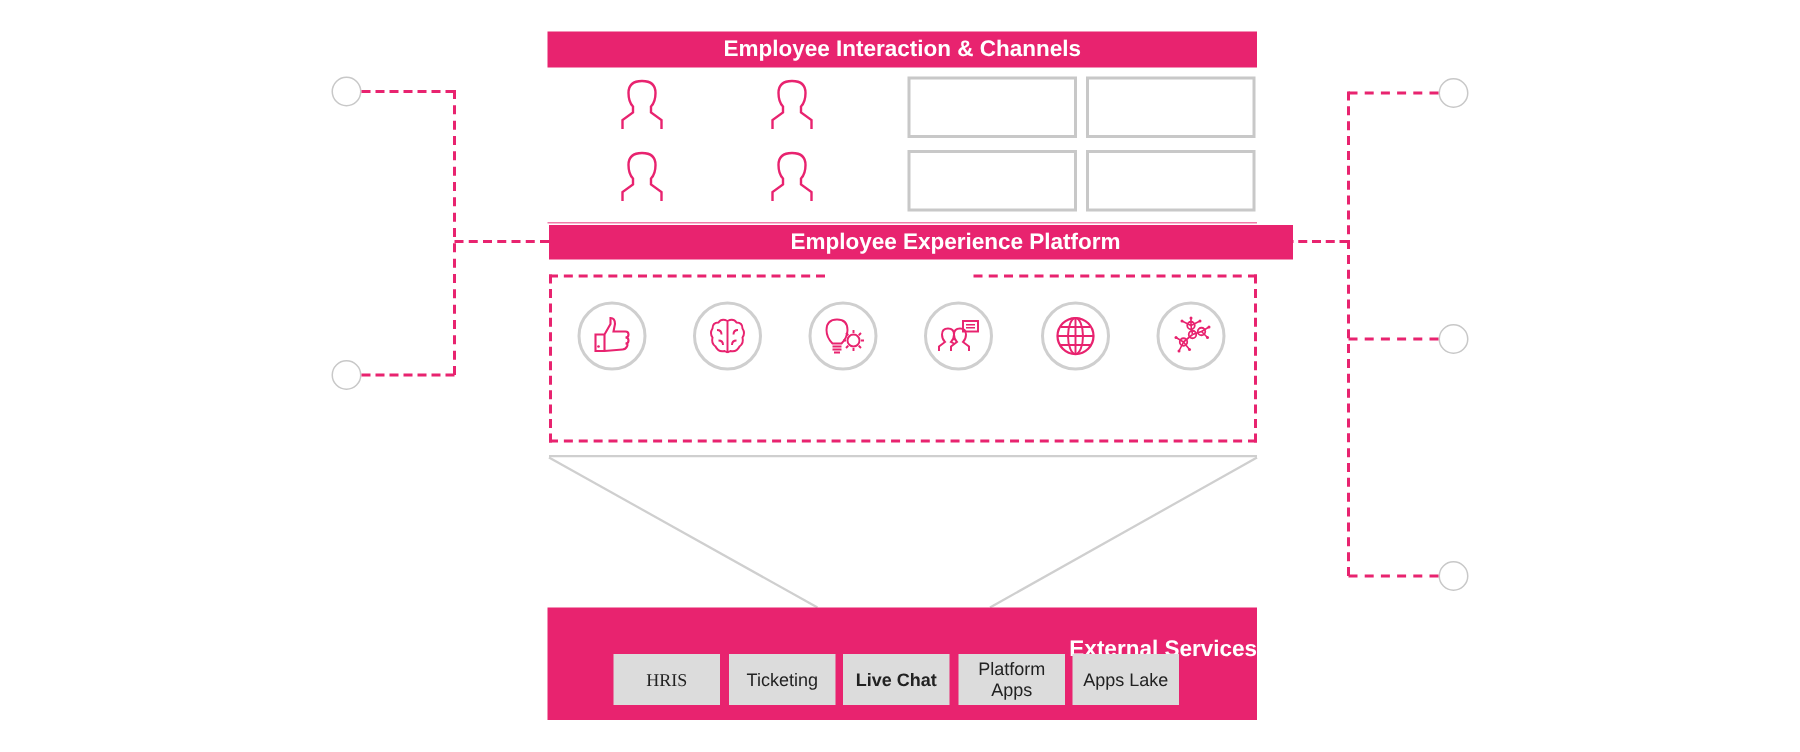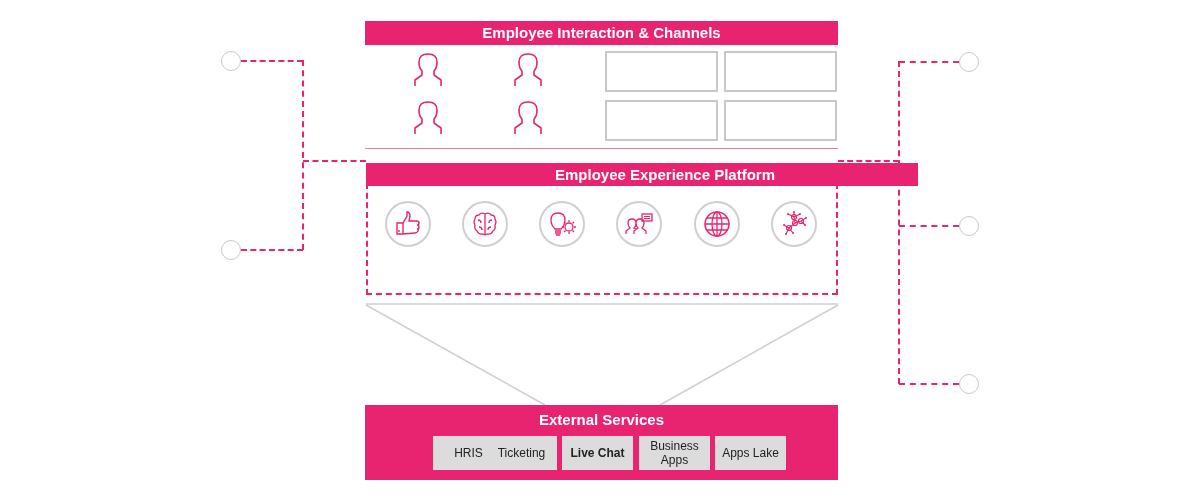--- a/index.html
+++ b/index.html
@@ -60,21 +60,21 @@
   <path d="M4 34 L4 28 L11 23 L11 19 Q8 16 8 10 Q8 2 17 2 Q26 2 26 10 Q26 16 23 19 L23 23 L30 28 L30 34" fill="none" stroke="#E8236F" stroke-width="1.6"></path>
 </svg>
 
 <div class="channel-box" style="left:605px; top:51px;"></div>
 <div class="channel-box" style="left:724px; top:51px;"></div>
 <div class="channel-box" style="left:605px; top:100px;"></div>
 <div class="channel-box" style="left:724px; top:100px;"></div>
 
 <div class="abs" style="left:365px; top:148px; width:473px; height:1px; background:#E8236F; opacity:0.6;"></div>
 
-<div class="bar" style="left:366px; top:163px; width:552px; height:23px; line-height:23px;padding-left:46px;">
+<div class="bar" style="left:366px; top:150px; width:496px; height:23px; line-height:23px;padding-left:46px;">
   <span class="bar-title">Employee Experience Platform</span>
 </div>
 
 <div class="dashed-box"></div>
 <div class="dash-top" style="left:366px; top:183px; width:184px;"></div>
 <div class="dash-top" style="left:649px; top:183px; width:189px;"></div>
 
 <div class="cap-circle" style="left:385px; top:201px;">
   <svg width="28" height="28" viewBox="0 0 28 28">
     <path d="M3 24 L3 13 L9 13 L13 6 L13 2 Q16 2 16 6 L15 11 L23 11 Q25 11 25 13 Q25 15 23 15 Q25 15 25 17 Q25 19 23 19 Q25 19 24 21 Q23 23 21 23 L9 24 Z M9 13 L9 24" fill="none" stroke="#E8236F" stroke-width="1.4"></path>
@@ -119,19 +119,19 @@
     <circle cx="21" cy="5" r="1" fill="#E8236F"></circle>
     <circle cx="27" cy="9" r="1" fill="#E8236F"></circle>
     <circle cx="26" cy="16" r="1" fill="#E8236F"></circle>
     <circle cx="5" cy="16" r="1" fill="#E8236F"></circle>
     <circle cx="7" cy="25" r="1" fill="#E8236F"></circle>
     <circle cx="14" cy="24" r="1" fill="#E8236F"></circle>
   </svg>
 </div>
 
 <div class="bar" style="left:365px; top:405px; width:473px; height:75px;">
-  <span class="bar-title" style="padding-top:6px; line-height:18px;">External Services</span>
+  <span class="bar-title" style="padding-top:19px; line-height:18px;text-align:right;">External Services</span>
 </div>
-<div class="svc" style="left:433px;">HRIS</div>
+<div class="svc" style="left:409px;font-family:Liberation Serif, serif;">HRIS</div>
 <div class="svc" style="left:486px;">Ticketing</div>
 <div class="svc" style="left:562px;font-weight:bold;">Live Chat</div>
-<div class="svc" style="left:639px; padding:0 8px; box-sizing:border-box;">Business Apps</div>
+<div class="svc" style="left:639px; padding:0 8px; box-sizing:border-box;">Platform Apps</div>
 <div class="svc" style="left:715px;">Apps Lake</div>
 
 </body></html>

